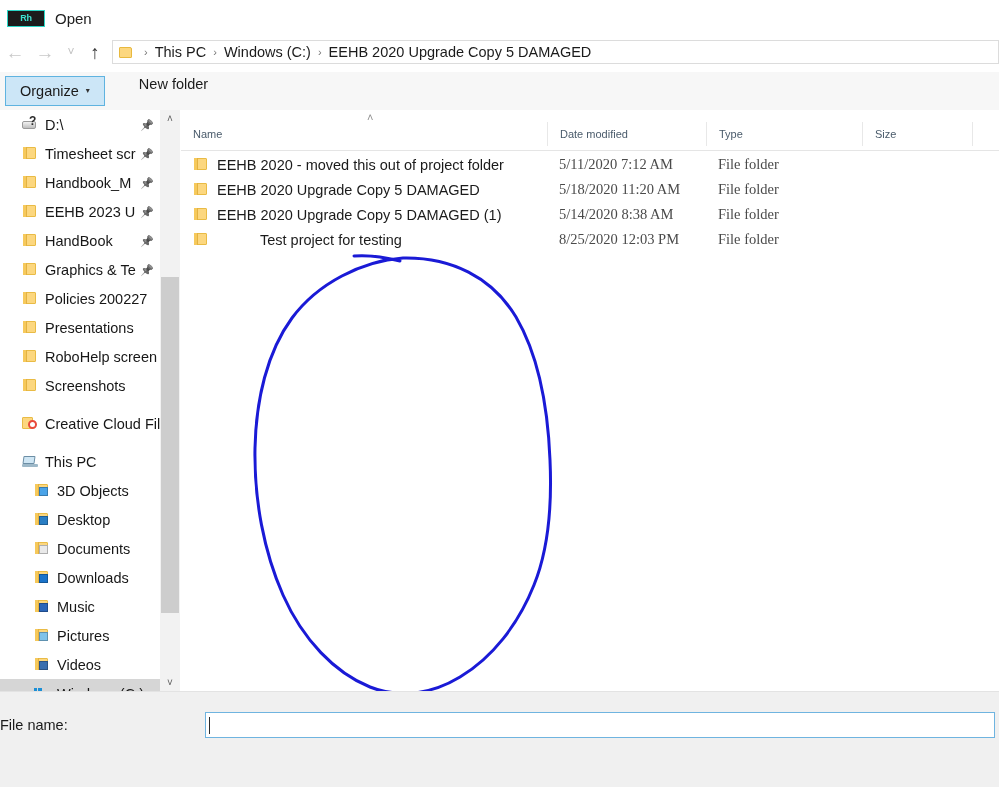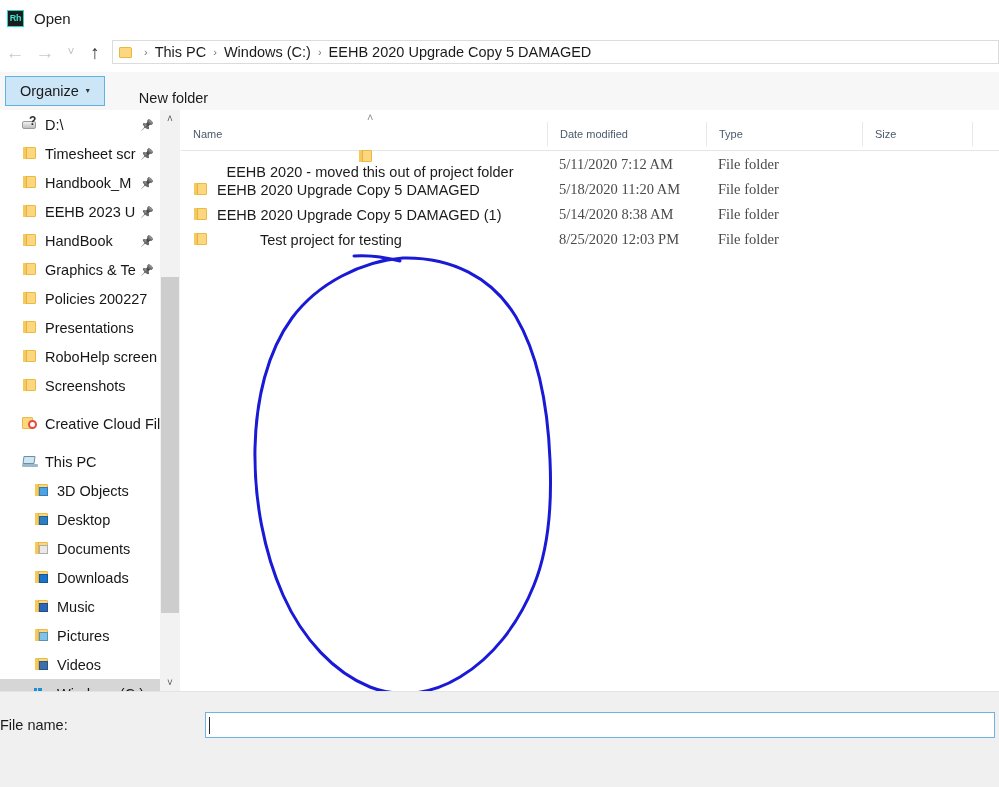--- a/index.html
+++ b/index.html
@@ -23,21 +23,21 @@
     position: absolute;
     left: 0; top: 0;
     width: 999px; height: 36px;
     background: #ffffff;
     display: flex;
     align-items: center;
     padding-left: 7px;
     box-sizing: border-box;
   }
   .app-icon {
-    width: 17px; height: 17px;
+    width: 38px; height: 17px;
     background: #1c1c1c;
     border: 1.5px solid #2bd6c6;
     box-sizing: border-box;
     display: flex;
     align-items: center;
     justify-content: center;
     font-size: 9px;
     font-weight: bold;
     color: #3ee0d0;
     line-height: 1;
@@ -136,21 +136,21 @@
     margin-left: 7px;
     font-size: 8px;
     color: #333;
     line-height: 1;
   }
   .newfolder-btn {
     margin-left: 24px;
     height: 30px;
     padding: 0 10px;
     display: flex;
-    align-items: flex-end;
+    align-items: flex-start;
     font-size: 14.5px;
     color: #1b1b1b;
     white-space: nowrap;
   }
 
   
   .content {
     position: absolute;
     left: 0; top: 110px;
     width: 999px; height: 582px;
@@ -611,21 +611,21 @@
     <div class="sort-indicator">˄</div>
     <div class="col-header">
       <div class="ch c-name">Name</div>
       <div class="ch c-date">Date modified</div>
       <div class="ch c-type">Type</div>
       <div class="ch c-size">Size</div>
       <div class="ch c-end"></div>
     </div>
     <div class="rows" id="file-rows">
         <div class="row">
-          <div class="cell name" style="width: 366px; flex-direction: column;">
+          <div class="cell name" style="width: 366px;">
             <span class="ic folder"></span>
             <span>EEHB 2020 - moved this out of project folder</span>
           </div>
           <div class="cell meta" style="width: 159px;">5/11/2020 7:12 AM</div>
           <div class="cell meta" style="width: 156px;">File folder</div>
           <div class="cell meta" style="width: 110px;"></div>
         </div>
         <div class="row">
           <div class="cell name" style="width: 366px;">
             <span class="ic folder"></span>

